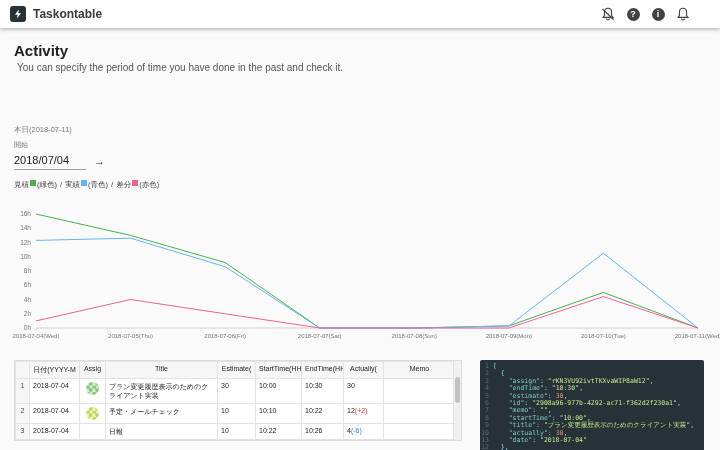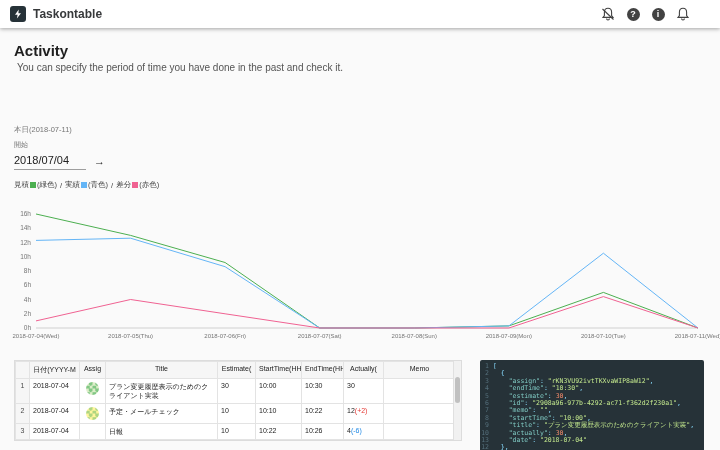--- a/index.html
+++ b/index.html
@@ -35,21 +35,21 @@
   .today-label { font-size:7.5px; color:#757575; margin-bottom:5px; }
   .fields { display:flex; align-items:flex-end; }
   .field { display:flex; flex-direction:column; width:78px; }
   .field-label { font-size:7px; color:#757575; margin-bottom:2px; }
   .date-input {
     border:none; border-bottom:1px solid #9e9e9e; background:transparent;
     font-size:11px; color:#212121; width:72px; padding:2px 0 3px;
     font-family:"Liberation Sans", sans-serif; outline:none;
   }
   .arrow { font-size:11px; margin:0 10px 3px 2px; color:#212121; }
-  .legend { margin-top:10px; font-size:7.5px; color:#424242; display:flex; align-items:center; }
+  .legend { margin-top:10px; font-size:7.5px; color:#424242; display:flex; align-items:flex-start; }
   .swatch { width:6px; height:6px; display:inline-block; margin:0 1px; }
   .sep { margin:0 3px; color:#424242; }
   
   .chart-section { margin:10px 0 0 10px; }
   .chart-svg { overflow:visible; display:block; }
   .ytick { font-size:6.5px; fill:#757575; font-family:"Liberation Sans",sans-serif; }
   .xtick { font-size:6px; fill:#757575; font-family:"Liberation Sans",sans-serif; }
   
   .bottom { display:flex; align-items:flex-start; margin:10px 14px 0 14px; gap:18px; }
   .table-wrap { position:relative; width:448px; background:#fff; border:1px solid #dcdcdc; }

